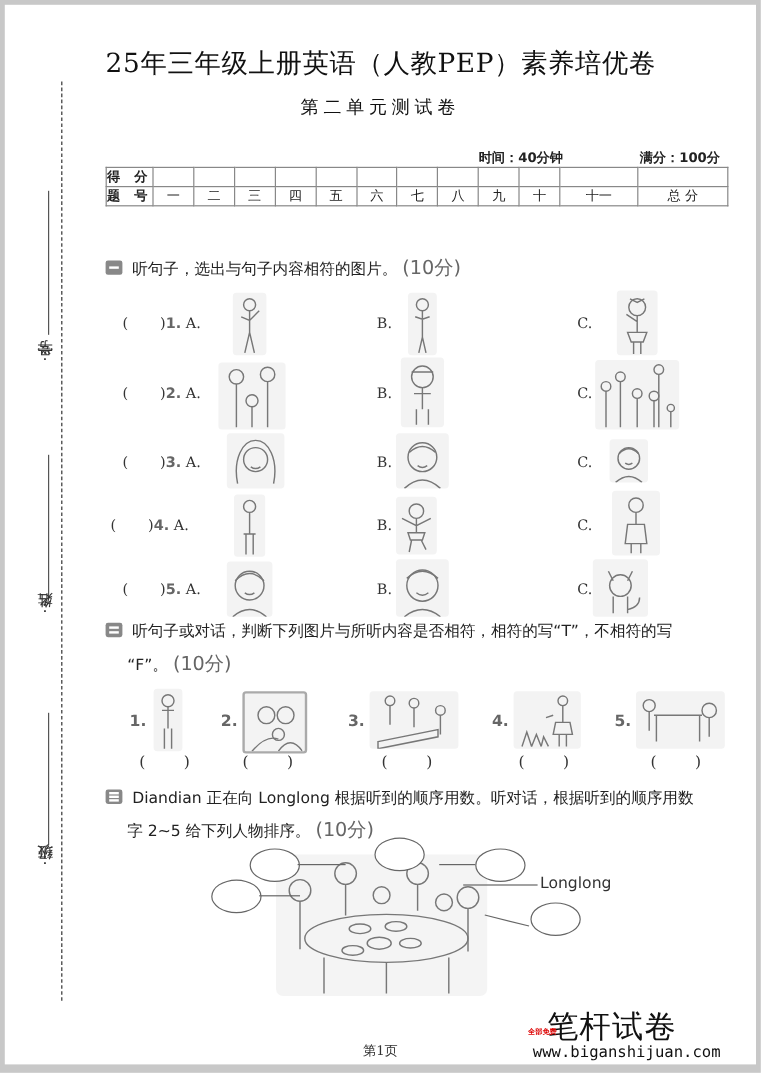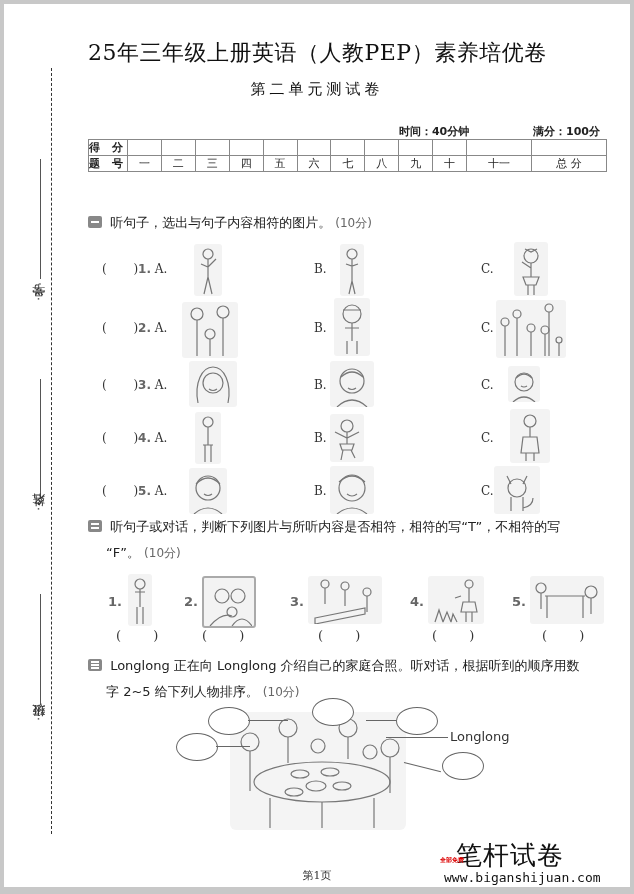--- a/index.html
+++ b/index.html
@@ -16,21 +16,21 @@
   table.score{position:absolute;left:84px;top:135px;width:519px;border-collapse:collapse;font-family:"DejaVu Serif",serif;font-size:11px;}
   table.score td{border:1px solid #888;height:15px;text-align:center;padding:0;color:#222;}
   table.score td.hd{font-weight:bold;width:38px;letter-spacing:4px;}
   .listen{left:0;width:626px;top:176px;text-align:center;}
   .listen-inner{display:inline-flex;align-items:center;border-bottom:2px solid #ccc;padding:0 4px 1px;}
   .listen-title{font-weight:bold;font-size:14px;letter-spacing:3px;margin-left:4px;}
   .listen-score{font-size:11px;color:#666;margin-left:3px;}
   .sec{left:84px;font-size:13px;color:#222;line-height:26px;width:530px;}
   .sec .num{display:inline-block;width:14px;height:12px;background:#888;border-radius:2px;vertical-align:-1px;margin-right:4px;position:relative;}
   .sec .num i{position:absolute;left:3px;right:3px;height:1.5px;background:#fff;}
-  .sec .pts{font-size:12px;color:#666;}
+  .sec .pts{font-size:16px;color:#666;}
   .q{font-family:"DejaVu Serif",serif;font-size:12px;color:#333;}
   .qn{font-family:"DejaVu Sans",sans-serif;font-weight:bold;color:#666;}
   .pic{background:#f3f3f3;border-radius:3px;display:flex;align-items:flex-end;justify-content:center;}
   .fig{fill:none;stroke:#777;stroke-width:1.2;}
   .paren{font-family:"DejaVu Serif",serif;font-size:13px;color:#333;word-spacing:28px;}
   .circle{width:40px;height:26px;border:1px solid #666;border-radius:50%;background:#fff;}
   .lead{height:1px;background:#666;}
   .footer{left:0;width:626px;top:864px;text-align:center;font-family:"DejaVu Serif",serif;font-size:11px;color:#333;}
   .brand{left:452px;top:834px;font-size:26px;color:#111;letter-spacing:1px;white-space:nowrap;}
   .brand-tag{left:436px;top:852px;font-size:6px;color:#d00;font-weight:bold;}
@@ -168,21 +168,21 @@
         </svg>
       </div>
     <div class="abs q" style="left:477px;top:374px;">C.</div>
     <div class="abs pic" style="left:504px;top:362px;width:32px;height:36px;">
         <svg width="30" height="34" class="fig">
           <circle cx="15" cy="14" r="9"></circle>
           <path d="M7 10q8-8 16 0M12 18q3 2 6 0M4 34q11-10 22 0"></path>
         </svg>
       </div>
 
-    <div class="abs q" style="left:98px;top:427px;">(&nbsp;&nbsp;&nbsp;&nbsp;&nbsp;&nbsp;&nbsp;)<span class="qn">4.</span> <span>A.</span></div>
+    <div class="abs q" style="left:88px;top:427px;">(&nbsp;&nbsp;&nbsp;&nbsp;&nbsp;&nbsp;&nbsp;)<span class="qn">4.</span> <span>A.</span></div>
     <div class="abs pic" style="left:191px;top:408px;width:26px;height:52px;">
         <svg width="24" height="50" class="fig">
           <circle cx="12" cy="8" r="5"></circle>
           <path d="M12 13v18M7 31h10M9 31v17M15 31v17"></path>
         </svg>
       </div>
     <div class="abs q" style="left:310px;top:427px;">B.</div>
     <div class="abs pic" style="left:326px;top:410px;width:34px;height:48px;">
         <svg width="32" height="46" class="fig">
           <circle cx="16" cy="10" r="6"></circle>
@@ -275,21 +275,21 @@
           <circle cx="10" cy="10" r="5"></circle>
           <circle cx="60" cy="14" r="6"></circle>
           <path d="M14 18h40M16 18v22M52 18v22M10 15v16M60 20v16"></path>
         </svg>
       </div>
     <div class="abs paren" style="left:538px;top:624px;">(        )</div>
   </div>
 
   <div class="abs sec" style="top:649px;">
     <span class="num"><i style="top:2px;"></i><i style="top:5px;"></i><i style="top:8px;"></i></span>
-    <span>Longlong 正在向 Longlong 介绍自己的家庭合照。听对话，根据听到的顺序用数</span><br>
+    <span>Diandian 正在向 Longlong 根据听到的顺序用数。听对话，根据听到的顺序用数</span><br>
     <span style="margin-left:18px;">字 2~5 给下列人物排序。</span>
     <span class="pts">(10分)</span>
   </div>
 
   <div class="abs" style="left:226px;top:708px;width:176px;height:118px;background:#f4f4f4;border-radius:6px;">
     <svg width="176" height="118" class="fig">
       <ellipse cx="92" cy="70" rx="68" ry="20"></ellipse>
       <path d="M40 86v30M144 86v30M92 90v26"></path>
       <circle cx="20" cy="30" r="9"></circle>
         <path d="M20 39v40"></path>

